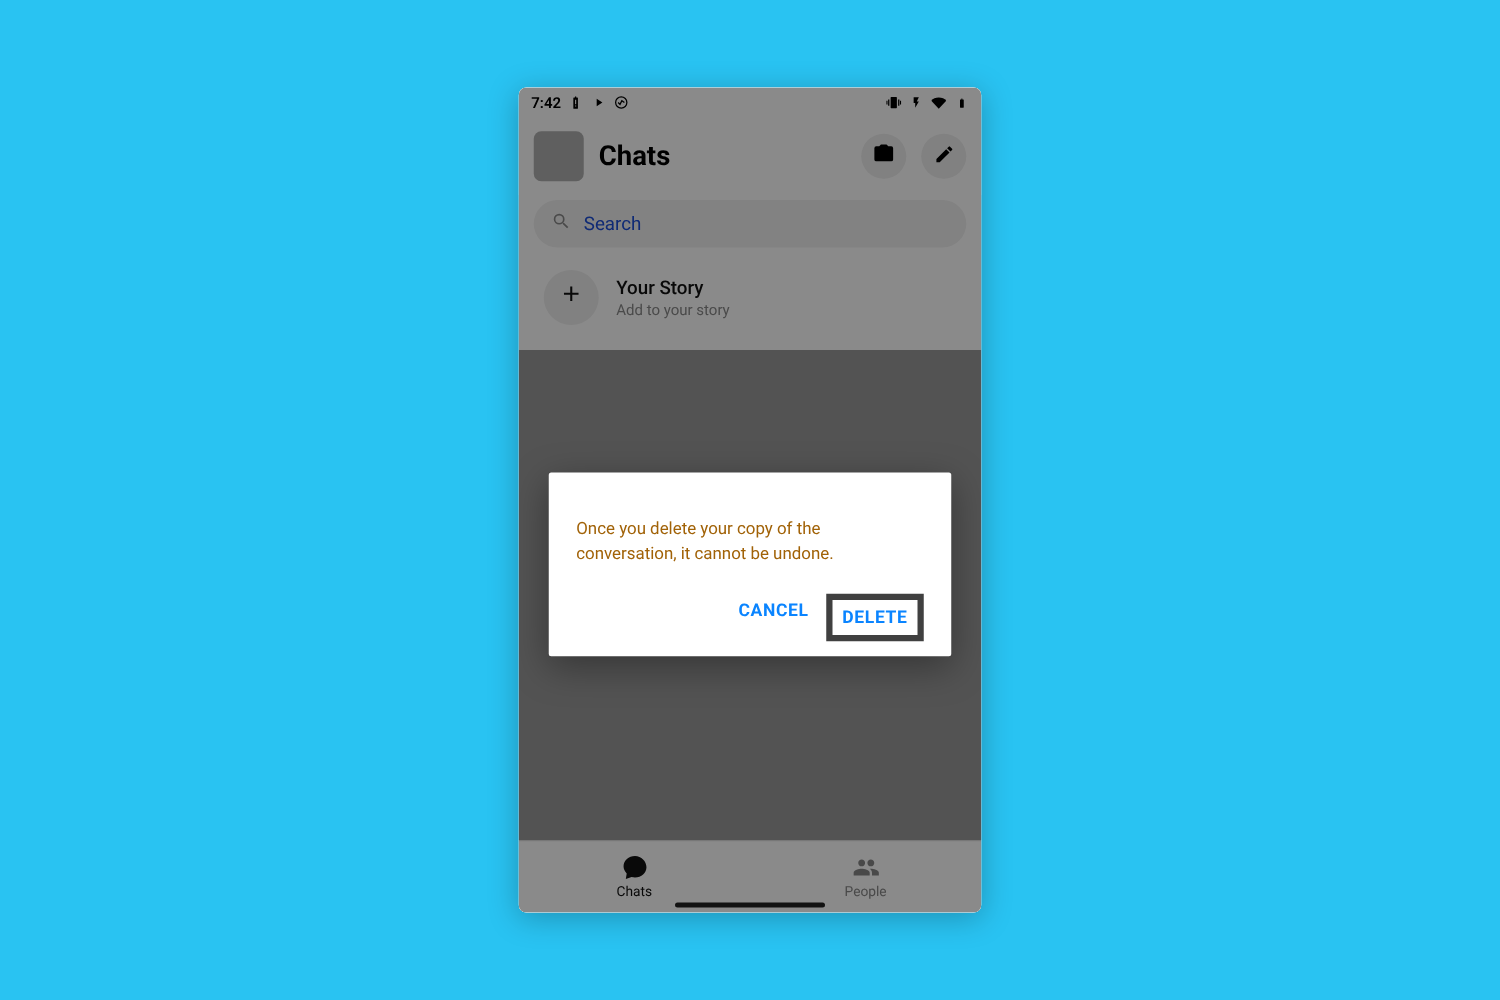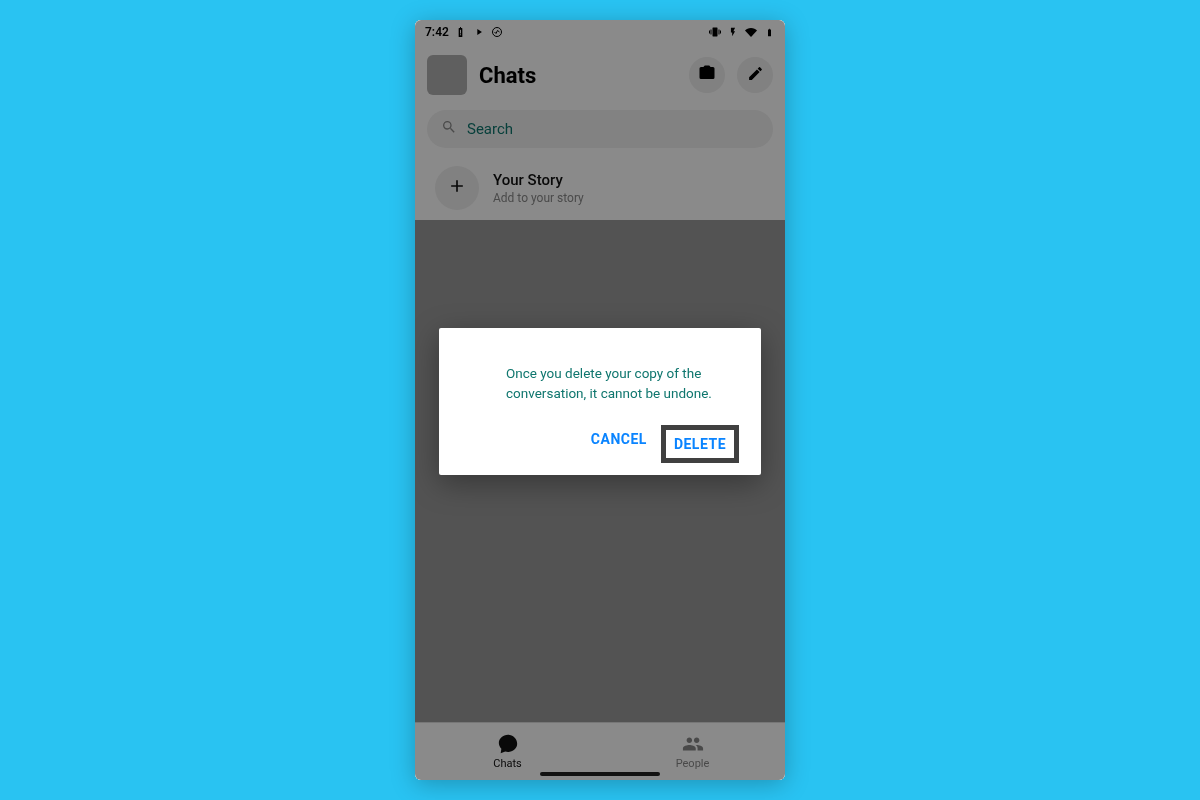--- a/index.html
+++ b/index.html
@@ -1,20 +1,20 @@
 <!DOCTYPE html>
 <html><head>
 <meta charset="utf-8">
 <style>
   * { box-sizing: border-box; margin: 0; padding: 0; }
   html, body { width: 1200px; height: 800px; overflow: hidden; font-family: -apple-system, Roboto, Arial, sans-serif; }
   body { background: #29c3f2; display: flex; align-items: center; justify-content: center; }
 
   .phone {
-    width: 370px; height: 760px; background: #fff; border-radius: 6px;
+    width: 370px; height: 660px; background: #fff; border-radius: 6px;
     box-shadow: 0 4px 24px rgba(0,0,0,0.25);
     position: relative; overflow: hidden; display: flex; flex-direction: column;
   }
   .screen-dim {
     position: absolute; inset: 0; background: rgba(0,0,0,0.46); z-index: 20;
   }
   .screen-content { position: relative; flex: 1; display: flex; flex-direction: column; background: #fff; }
 
   
   .status-bar {
@@ -33,25 +33,25 @@
   .circle-btn {
     width: 36px; height: 36px; border-radius: 50%; background: #eee;
     display: flex; align-items: center; justify-content: center;
   }
 
   
   .search-row { padding: 4px 12px 10px; }
   .search-box {
     height: 38px; background: #f0f0f0; border-radius: 20px;
     display: flex; align-items: center; gap: 10px; padding: 0 14px;
-    color: #0f766e; font-size: 15px;
-  }
-
-  
-  .story-row { display: flex; align-items: center; gap: 14px; padding: 8px 20px 10px; }
+    color: #1d4ed8; font-size: 15px;
+  }
+
+  
+  .story-row { display: flex; align-items: center; gap: 14px; padding: 8px 20px 20px; }
   .story-plus {
     width: 44px; height: 44px; border-radius: 50%; background: #efefef;
     display: flex; align-items: center; justify-content: center; font-size: 22px; color: #222;
   }
   .story-text .story-title { font-size: 15px; font-weight: 500; color: #111; }
   .story-text .story-sub { font-size: 12px; color: #8a8a8a; margin-top: 2px; }
 
   
   .dimmed-block { flex: 1; background: #9a9a9a; }
 
@@ -72,21 +72,21 @@
   }
 
   
   .dialog {
     position: absolute; z-index: 30; background: #fff; border-radius: 2px;
     left: 24px; right: 24px; top: 308px;
     box-shadow: 0 8px 30px rgba(0,0,0,0.35);
     padding: 22px 22px 12px 22px;
   }
   .dialog-title { font-size: 18px; font-weight: 600; color: #181818; line-height: 1.3; }
-  .dialog-body { font-size: 13.5px; color: #0f766e; margin-top: 14px; line-height: 1.45; margin-left: 45px; }
+  .dialog-body { font-size: 13.5px; color: #a16207; margin-top: 14px; line-height: 1.45; }
   .dialog-actions { display: flex; justify-content: flex-end; gap: 6px; margin-top: 22px; }
   .dlg-btn {
     font-size: 14px; font-weight: 700; letter-spacing: 0.5px; color: #0a84ff;
     padding: 6px 8px; text-transform: uppercase; display: inline-block; text-align: center;
   }
   .highlight-box { border: 5px solid #404040; }
 
 </style>
 </head>
 <body>

